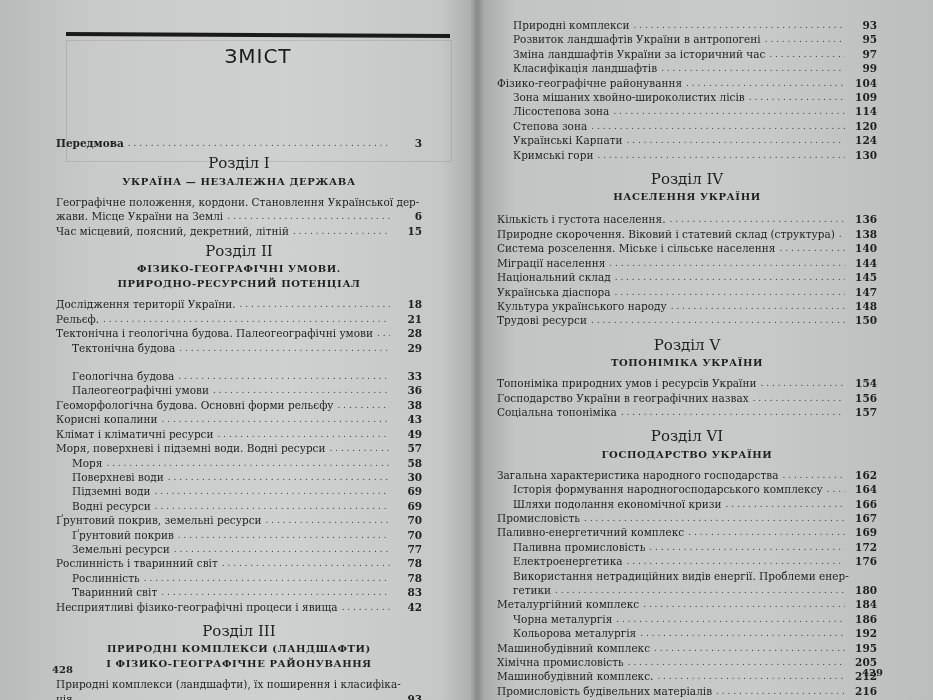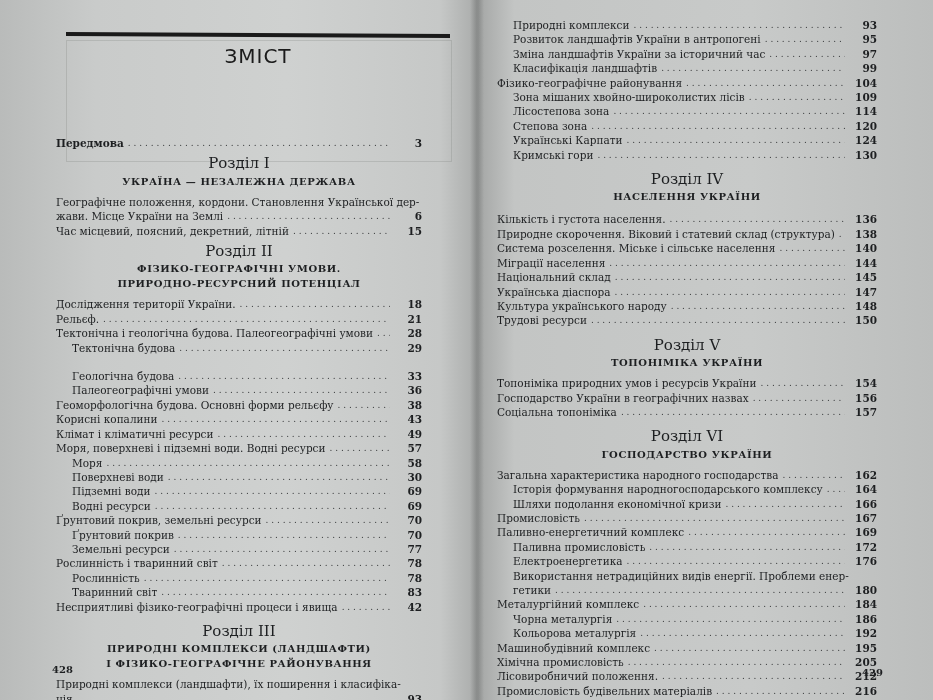--- a/index.html
+++ b/index.html
@@ -528,21 +528,21 @@
       </div>
       <div>
         <div class="entry">
           <span class="label">Хімічна промисловість</span>
           <span class="dots"></span>
           <span class="pg">205</span>
         </div>
       </div>
       <div>
         <div class="entry">
-          <span class="label">Лісовиробничий положення.</span>
+          <span class="label">Машинобудівний комплекс.</span>
           <span class="dots"></span>
           <span class="pg">212</span>
         </div>
       </div>
       <div>
         <div class="entry">
           <span class="label">Промисловість будівельних матеріалів</span>
           <span class="dots"></span>
           <span class="pg">216</span>
         </div>

